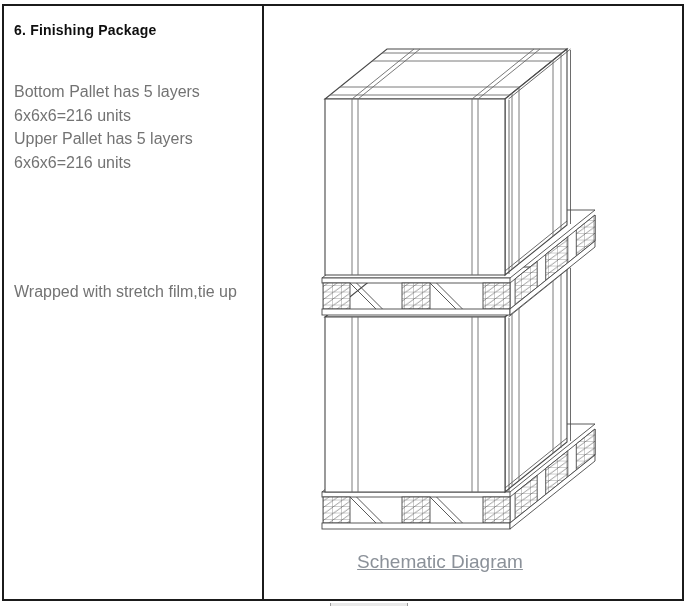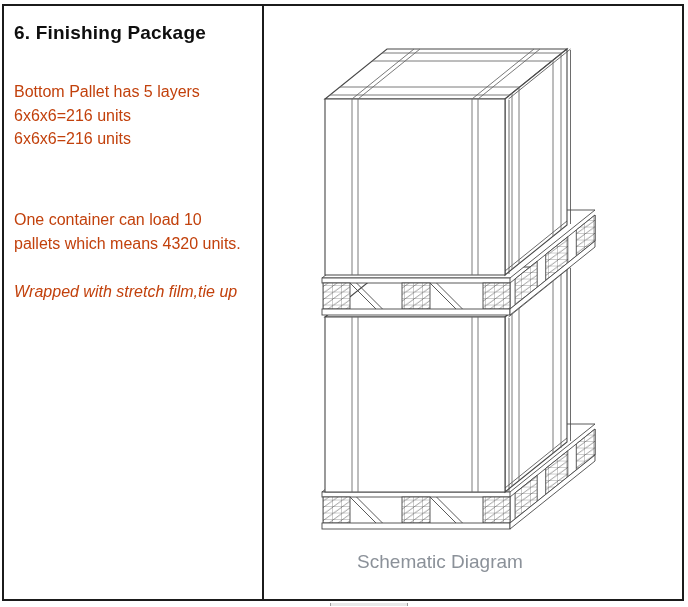--- a/index.html
+++ b/index.html
@@ -18,39 +18,39 @@
   .divider{
     position:absolute;left:262px;top:4px;width:2px;height:597px;
     background:#1b1b1b;
   }
   
   .cell-left{
     position:absolute;left:4px;top:6px;width:258px;height:593px;
   }
   .section-title{
     position:absolute;left:10px;top:16px;margin:0;
-    font-size:19px;font-weight:bold;color:#0e0e0e;letter-spacing:0.2px;
+    font-size:14px;font-weight:bold;color:#0e0e0e;letter-spacing:0.2px;
   }
   .para{
     position:absolute;left:10px;right:6px;
-    font-size:16px;line-height:23.7px;color:#c2410c;
+    font-size:16px;line-height:23.7px;color:#737373;
   }
   .para-1{top:74px;}
   .para-2{top:202px;}
-  .para-3{top:274px;font-style:italic;}
+  .para-3{top:274px;}
   
   .cell-right{
     position:absolute;left:264px;top:6px;width:422px;height:593px;
   }
   .diagram-svg{
     position:absolute;left:264px;top:0;width:424px;height:607px;
   }
   .caption{
     position:absolute;left:290px;top:551px;width:300px;
-    text-align:center;font-size:19px;color:#8b9199;
+    text-align:center;font-size:19px;color:#8b9199;text-decoration:underline;
   }
   
   .artifact{
     position:absolute;left:330px;top:603px;width:76px;height:3px;
     background:#e9e9e9;border-left:1px solid #9a9a9a;border-right:1px solid #9a9a9a;
   }
 </style>
 </head>
 <body>
 
@@ -58,27 +58,24 @@
 
   <div class="frame"></div>
   <div class="divider"></div>
 
   <div class="cell-left">
     <h1 class="section-title">6. Finishing Package</h1>
 
     <div class="para para-1">
       <div>Bottom Pallet has 5 layers</div>
       <div>6x6x6=216 units</div>
+      <div>Upper  Pallet has 5 layers</div>
       <div>6x6x6=216 units</div>
     </div>
 
-    <div class="para para-2">
-      <div>One container can load 10</div>
-      <div>pallets which means 4320 units.</div>
-    </div>
 
     <div class="para para-3">
       <div>Wrapped with stretch film,tie up</div>
     </div>
   </div>
 
   <div class="cell-right"></div>
 
   <svg class="diagram-svg" viewBox="264 0 424 607" xmlns="http://www.w3.org/2000/svg">
     <defs>

